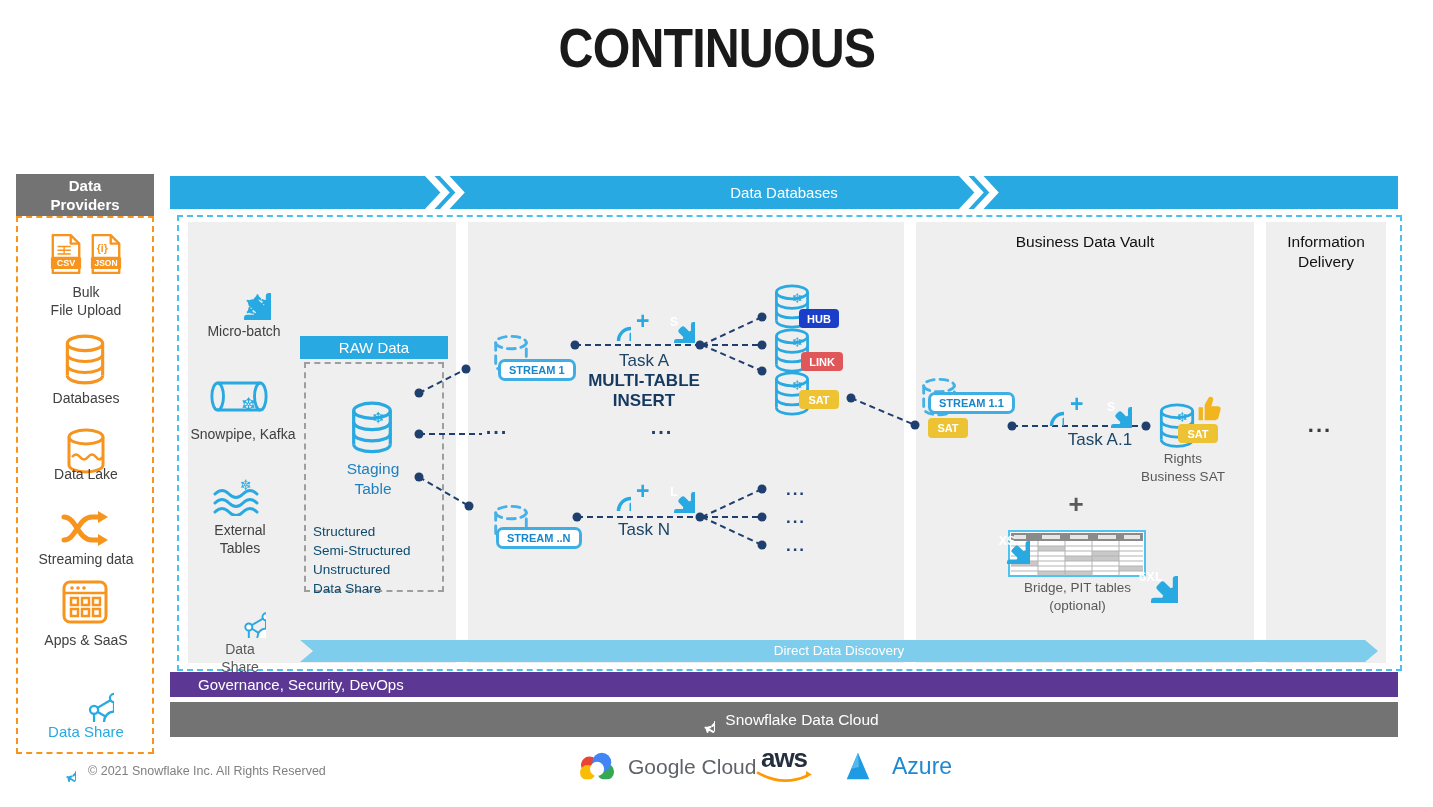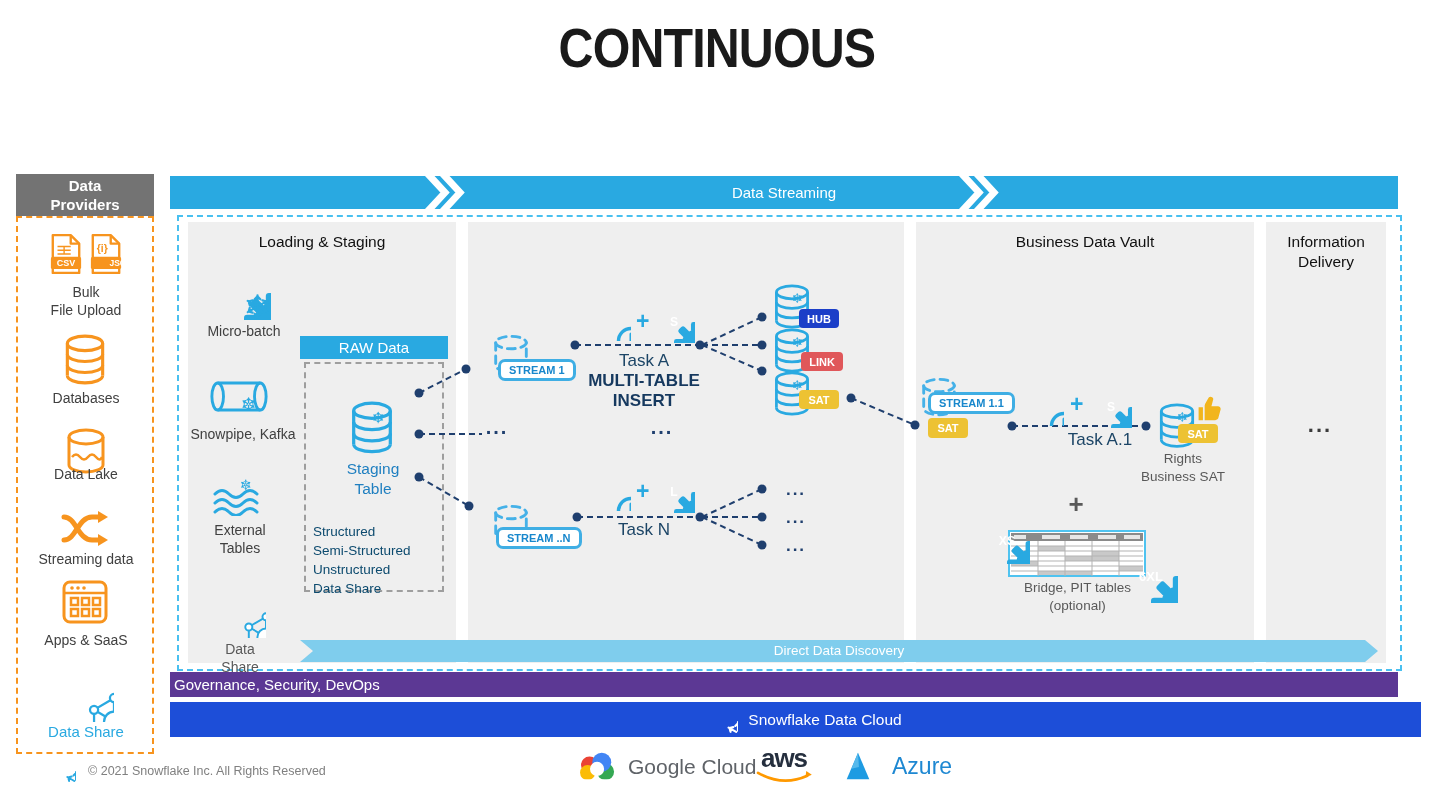--- a/index.html
+++ b/index.html
@@ -180,21 +180,21 @@
         <rect x="2" y="25" width="32" height="13" rx="2" fill="#F7941E"></rect>
         </svg>
       <span class="abs" style="left:0;top:26px;width:34px;text-align:center;color:#fff;font-weight:bold;font-size:9px;">CSV</span>
     </span>
     <span style="position:relative;width:34px;height:44px;color:#F7941E;">
       <svg width="34" height="44" viewBox="0 0 36 44">
           <use href="#filedoc"></use>
         <text x="14" y="20" text-anchor="middle" font-size="11" fill="#F7941E" font-weight="bold">{i}</text>
         <rect x="2" y="25" width="32" height="13" rx="2" fill="#F7941E"></rect>
         </svg>
-      <span class="abs" style="left:0;top:26px;width:34px;text-align:center;color:#fff;font-weight:bold;font-size:8.5px;margin-left:15px;">JSON</span>
+      <span class="abs" style="left:0;top:26px;width:34px;text-align:center;color:#fff;font-weight:bold;font-size:8.5px;">JSON</span>
     </span>
   </div>
   <div class="abs lbl" style="left:16px;top:283px;width:140px;">
     <div>Bulk</div>
     <div>File Upload</div>
   </div>
 
   <svg class="abs" style="left:59px;top:333px;color:#F7941E;" width="52" height="54" viewBox="0 0 48 52">
       <use href="#db"></use>
     </svg>
@@ -235,37 +235,36 @@
     </g>
   </svg>
   <div class="abs lbl" style="left:16px;top:631px;width:140px;">Apps &amp; SaaS</div>
 
   <svg class="abs" style="left:56px;top:656px;color:#29A9E1;" width="58" height="66" viewBox="-32 -36 64 72">
       <use href="#net"></use>
     </svg>
   <div class="abs" style="left:16px;top:723px;width:140px;text-align:center;font-size:15px;color:#29A9E1;">Data Share</div>
 
   <div class="abs bar" style="left:170px;top:176px;width:1228px;height:33px;display:flex;align-items:center;justify-content:center;font-size:15px;">
-    <span>Data Streaming</span>
+    <span>Data Databases</span>
   </div>
   <svg class="abs" style="left:424px;top:176px;" width="44" height="33" viewBox="0 0 44 33">
       <use href="#chev"></use>
     </svg>
   <svg class="abs" style="left:958px;top:176px;" width="44" height="33" viewBox="0 0 44 33">
       <use href="#chev"></use>
     </svg>
 
   <div class="abs" style="left:177px;top:215px;width:1221px;height:452px;border:2px dashed #49C0F0;"></div>
 
   <div class="abs col" style="left:188px;top:222px;width:268px;height:441px;"></div>
   <div class="abs col" style="left:468px;top:222px;width:436px;height:441px;"></div>
   <div class="abs col" style="left:916px;top:222px;width:338px;height:441px;"></div>
   <div class="abs col" style="left:1266px;top:222px;width:120px;height:441px;"></div>
 
-  <div class="abs colhdr" style="left:188px;top:232px;width:268px;">Loading &amp; Staging</div>
   <div class="abs colhdr" style="left:916px;top:232px;width:338px;">Business Data Vault</div>
   <div class="abs colhdr" style="left:1266px;top:232px;width:120px;">Information Delivery</div>
 
   <span class="abs" style="left:217px;top:266px;position:absolute;">
     <svg width="54" height="54" viewBox="-26 -26 52 52" style="color:#29A9E1;">
         <use href="#gear"></use>
         <circle r="11" fill="#EFEFEF"></circle>
         <use href="#sf" transform="scale(0.5)"></use>
       </svg>
   </span>
@@ -445,25 +444,25 @@
     <div>Bridge, PIT tables</div>
     <div>(optional)</div>
   </div>
 
   <div class="abs ell" style="left:1285px;top:418px;width:70px;color:#3A3A3A;font-size:22px;">...</div>
 
   <div class="abs" style="left:300px;top:640px;width:1078px;height:22px;background:#7FCDED;color:#fff;font-size:13.5px;text-align:center;line-height:22px;clip-path:polygon(0 0, calc(100% - 13px) 0, 100% 50%, calc(100% - 13px) 100%, 0 100%, 13px 50%);">
     <span>Direct Data Discovery</span>
   </div>
 
-  <div class="abs" style="left:170px;top:672px;width:1228px;height:25px;background:#5C3894;color:#fff;font-size:15px;line-height:25px;padding-left:4px;box-sizing:border-box;">
+  <div class="abs" style="left:170px;top:672px;width:1228px;height:25px;background:#5C3894;color:#fff;font-size:15px;line-height:25px;padding-left:28px;box-sizing:border-box;">
     <span>Governance, Security, DevOps</span>
   </div>
 
-  <div class="abs" style="left:170px;top:702px;width:1228px;height:35px;background:#1d4ed8;display:flex;align-items:center;justify-content:center;gap:10px;padding-left:23px;">
+  <div class="abs" style="left:170px;top:702px;width:1228px;height:35px;background:#737373;display:flex;align-items:center;justify-content:center;gap:10px;">
     <svg width="26" height="26" viewBox="-24 -24 48 48" style="color:#fff;">
         <use href="#sf"></use>
       </svg>
     <span style="color:#fff;font-size:15.5px;">Snowflake Data Cloud</span>
   </div>
 
   <svg class="abs" style="left:52px;top:758px;color:#29A9E1;" width="24" height="24" viewBox="-24 -24 48 48">
       <use href="#sf"></use>
     </svg>
   <div class="abs" style="left:88px;top:764px;color:#808080;font-size:12.5px;">© 2021 Snowflake Inc. All Rights Reserved</div>

